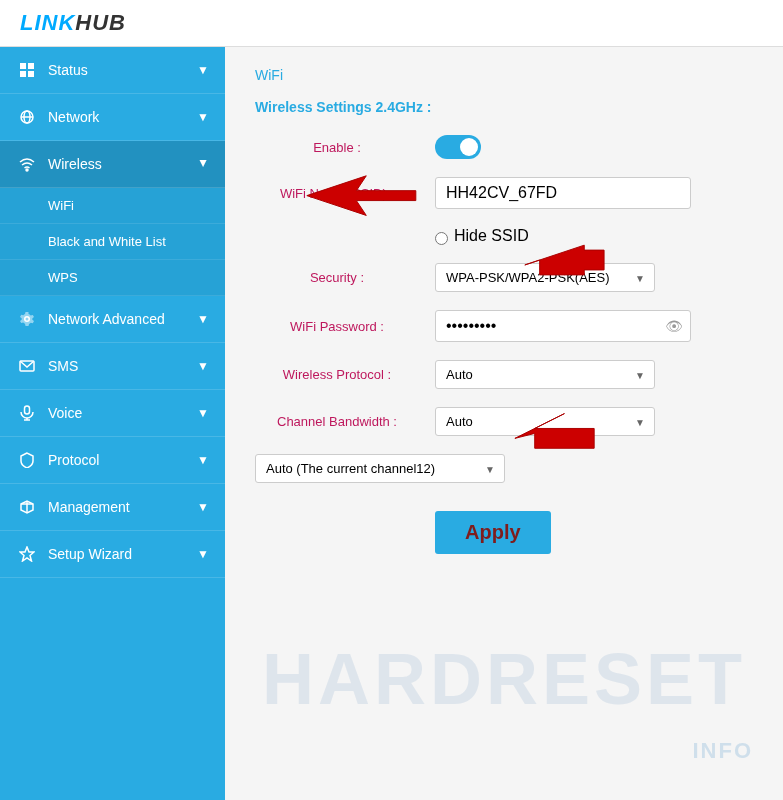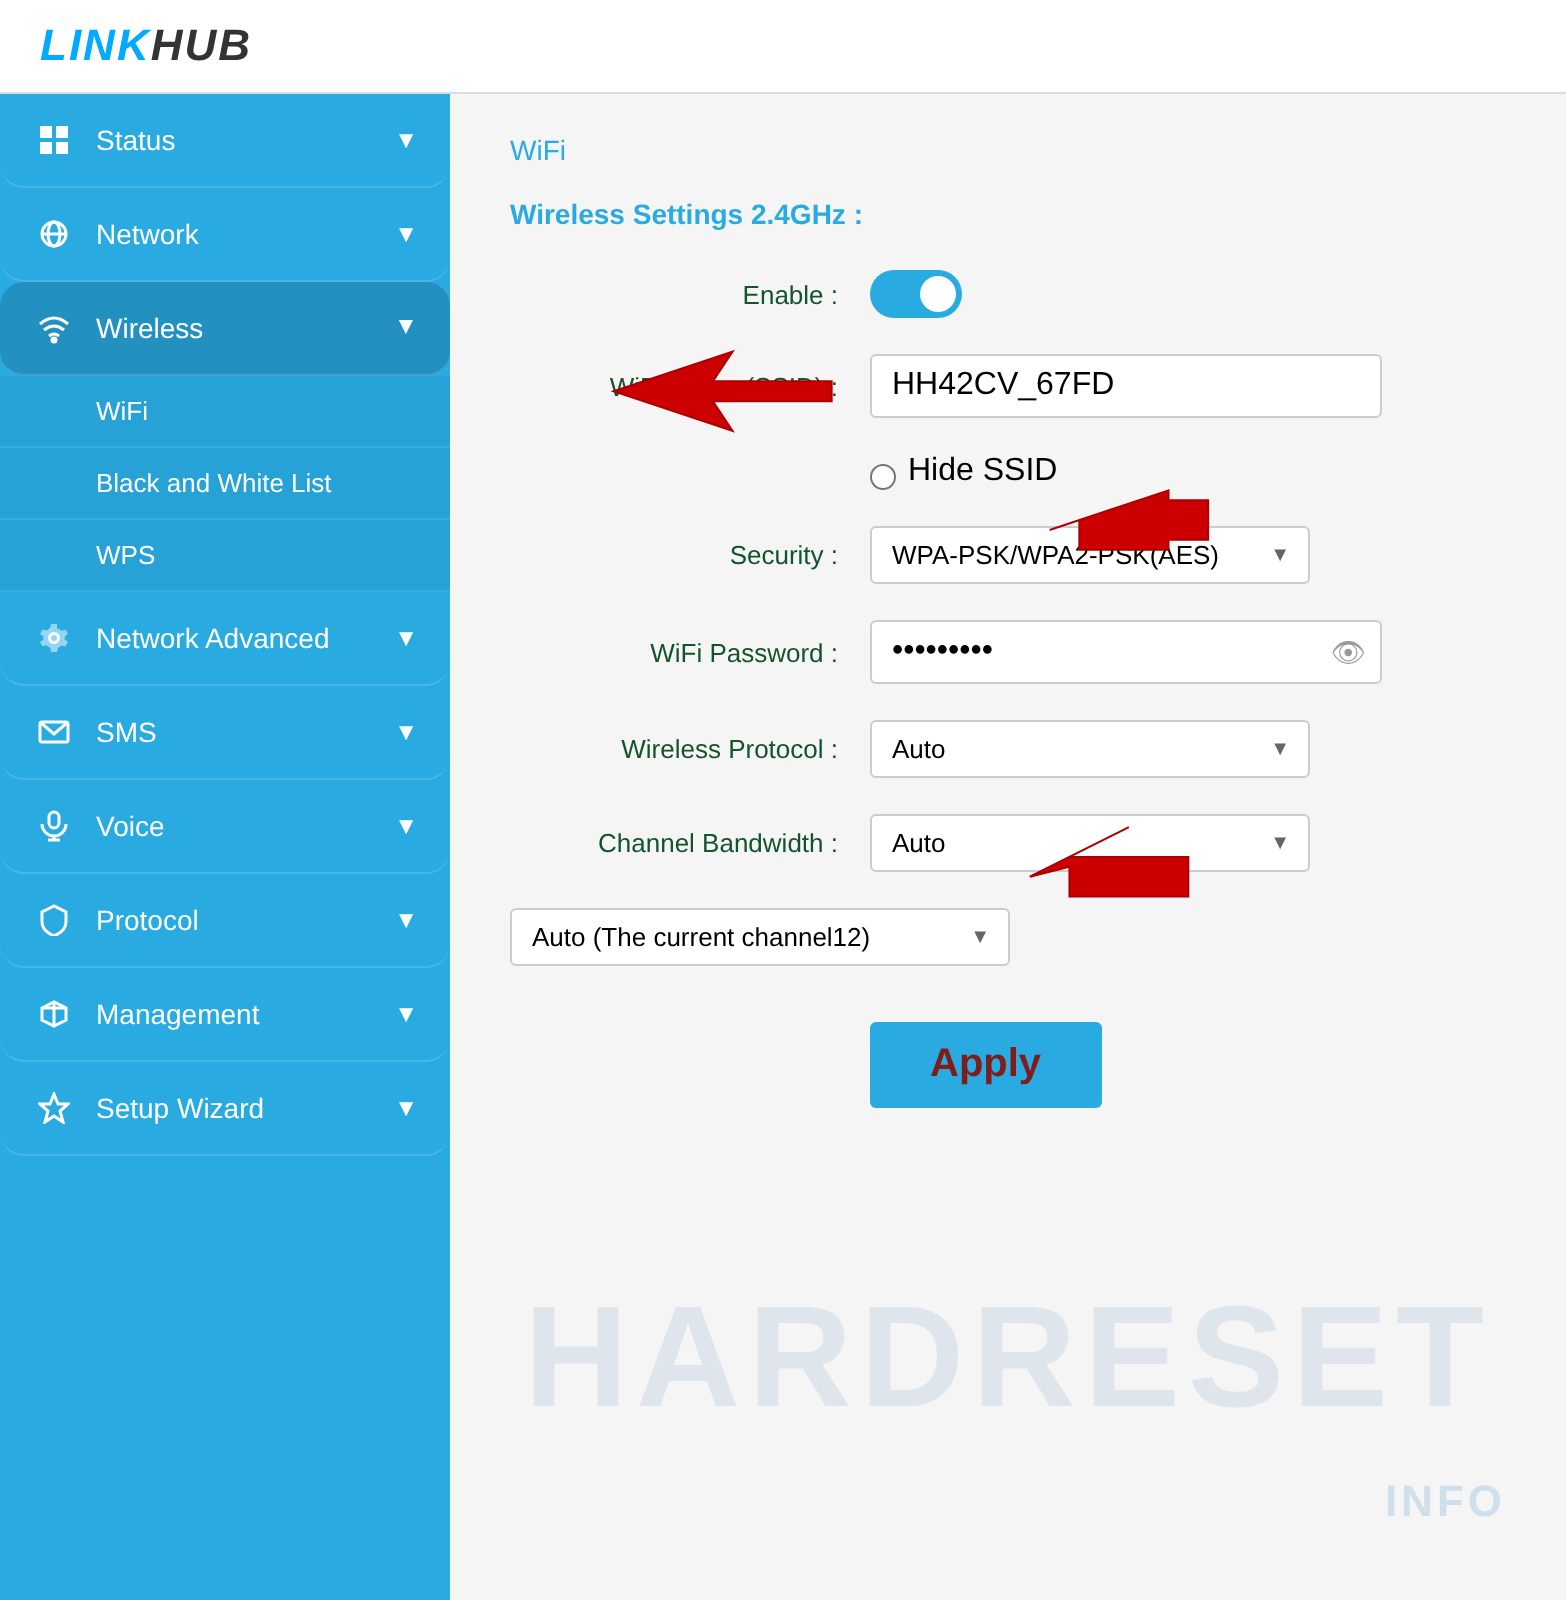--- a/index.html
+++ b/index.html
@@ -32,21 +32,20 @@
     }
     .sidebar-item {
       display: flex;
       align-items: center;
       padding: 12px 16px;
       color: #fff;
       cursor: pointer;
       font-size: 14px;
       border-bottom: 1px solid rgba(255,255,255,0.15);
       position: relative;
-      border-radius: 12px;
     }
     .sidebar-item.active { background: rgba(0,0,0,0.15); }
     .sidebar-item .icon {
       width: 22px;
       height: 22px;
       margin-right: 10px;
       display: flex;
       align-items: center;
       justify-content: center;
       flex-shrink: 0;
@@ -90,24 +89,24 @@
       font-weight: bold;
       margin-bottom: 20px;
     }
     .form-row {
       display: flex;
       align-items: center;
       margin-bottom: 18px;
     }
     .form-label {
       width: 180px;
-      text-align: right;
+      text-align: center;
       padding-right: 16px;
       font-size: 13px;
-      color: #14532d;
+      color: #be185d;
       flex-shrink: 0;
     }
     .form-control-wrap {
       flex: 1;
       display: flex;
       align-items: center;
     }
 
     
     .toggle-switch {

